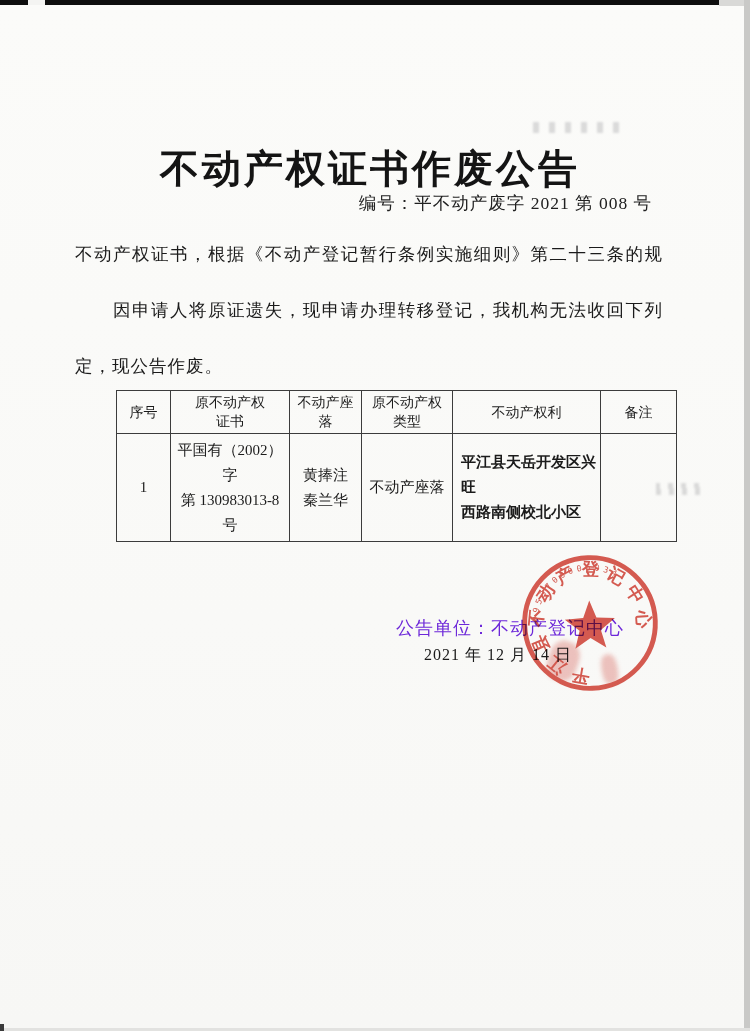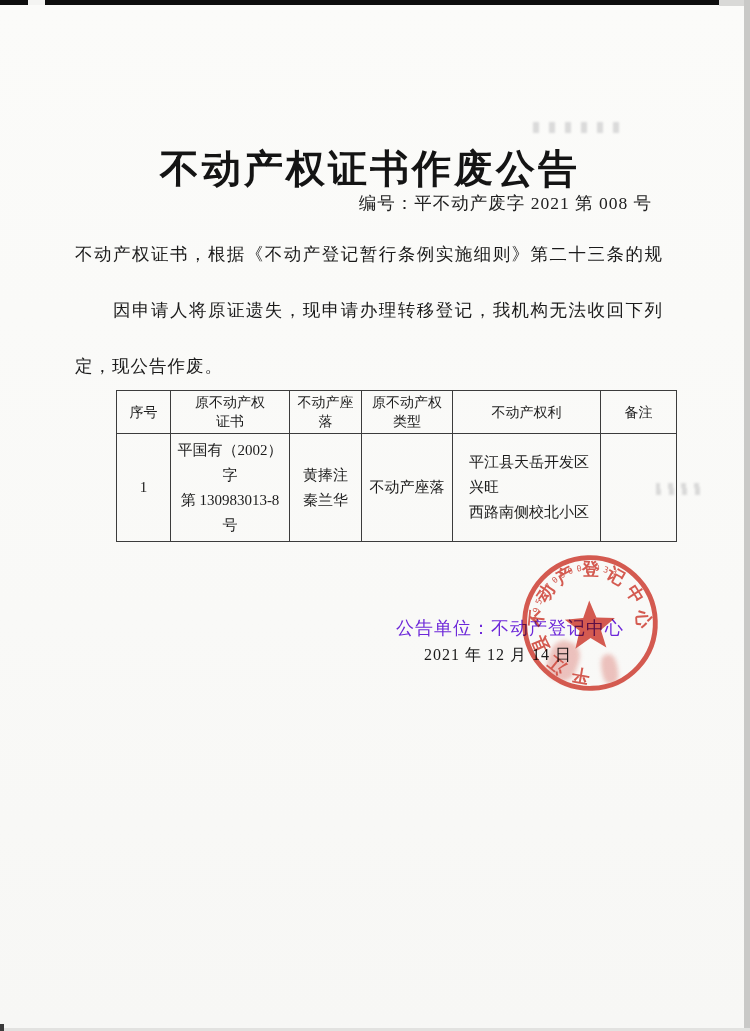--- a/index.html
+++ b/index.html
@@ -54,21 +54,21 @@
   .cert-table col.c4{width:91px;}
   .cert-table col.c5{width:148px;}
   .cert-table col.c6{width:76px;}
   .cert-table th,.cert-table td{
     border:1.5px solid #3c3c3c;padding:2px 4px;font-weight:normal;
     text-align:center;vertical-align:middle;line-height:19px;
   }
   .cert-table thead th{height:34px;font-size:14px;}
   .cert-table tbody td{height:103px;font-size:15px;line-height:25px;}
   .pre-line{white-space:pre-line;}
-  td.cell-location{text-align:left;padding-left:16px;}
+  td.cell-location{text-align:left;padding-left:8px;font-weight:bold;}
 
   
   .footer-unit{
     position:absolute;top:616px;left:396px;width:260px;
     font-size:18px;letter-spacing:1px;color:#6d28d9;
   }
   .footer-date{
     position:absolute;top:645px;left:424px;width:200px;
     font-size:16px;letter-spacing:1px;color:#1b1b1b;
   }

